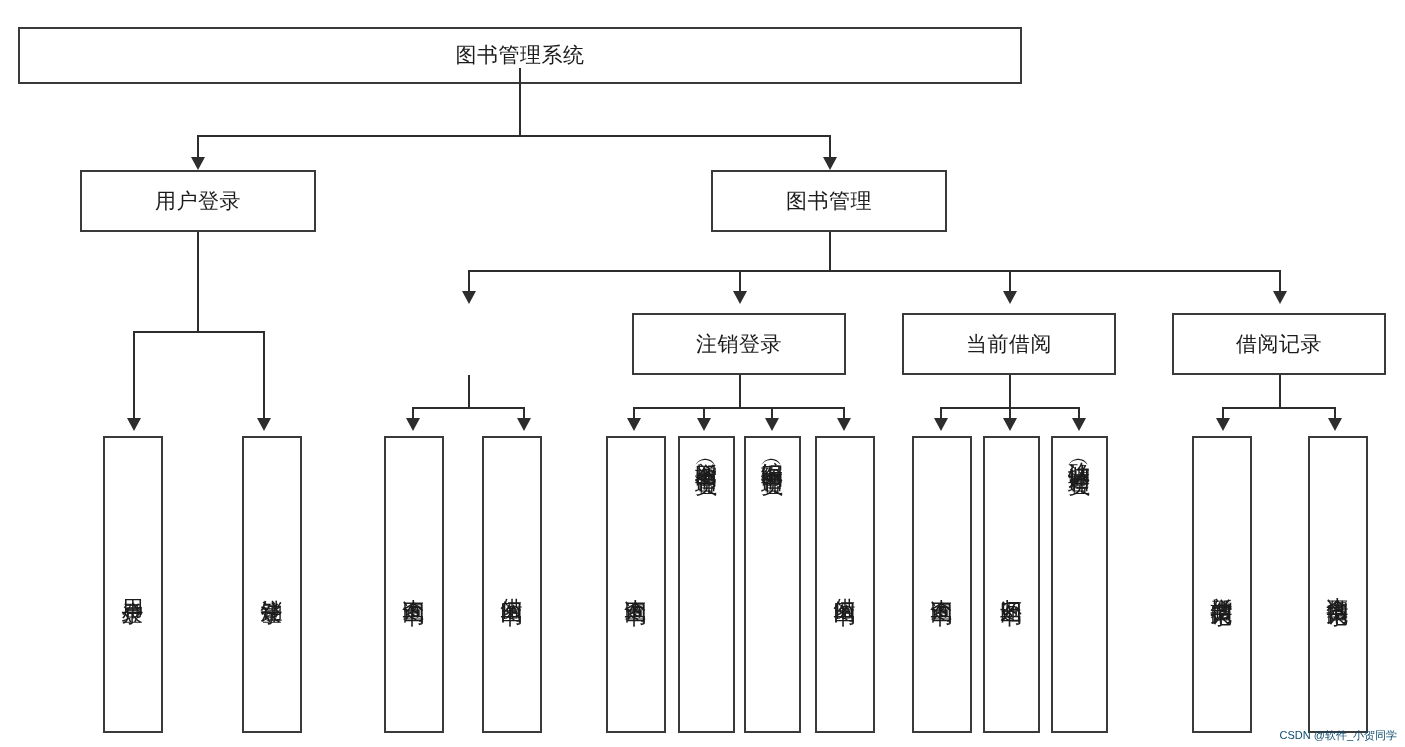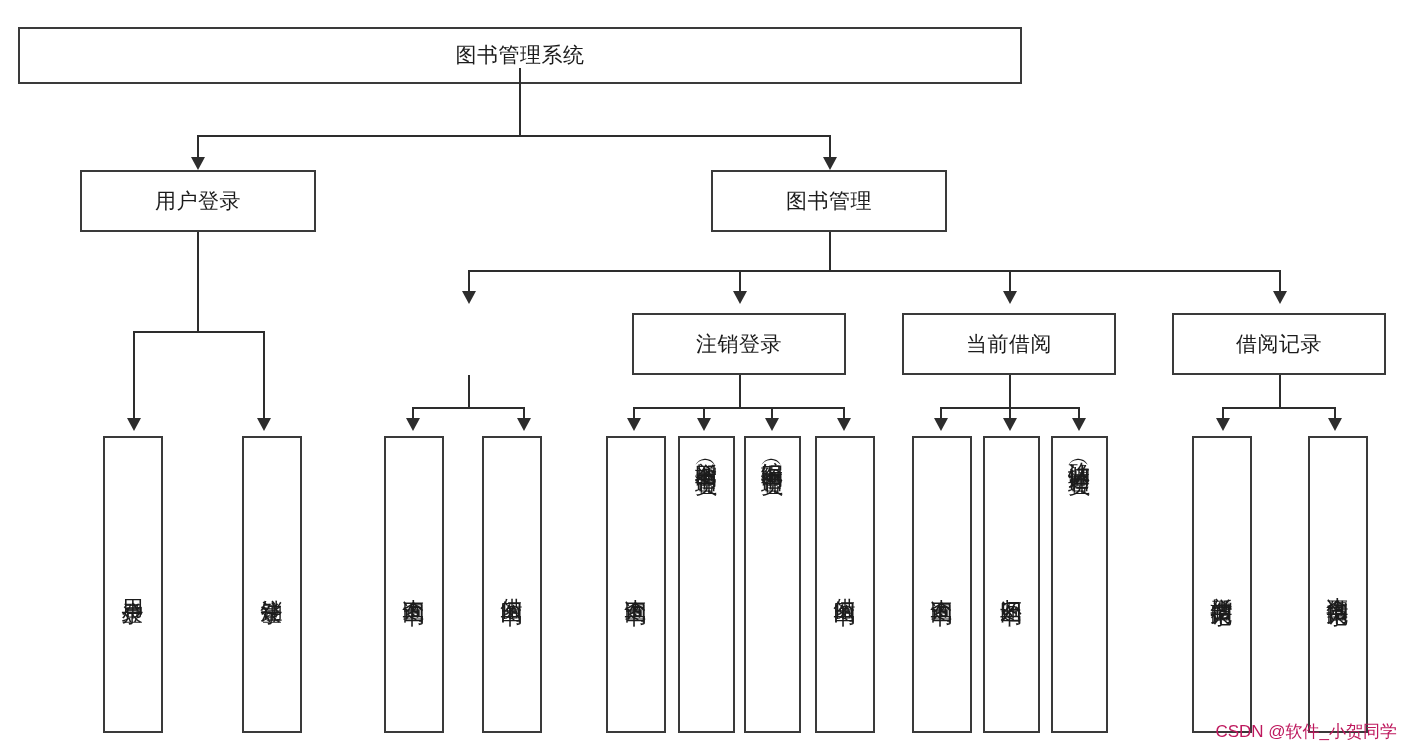--- a/index.html
+++ b/index.html
@@ -72,22 +72,22 @@
     height: 0;
     border-left: 7px solid transparent;
     border-right: 7px solid transparent;
     border-top: 13px solid #2d2d2d;
   }
   
   #watermark {
     position: absolute;
     right: 8px;
     bottom: 4px;
-    font-size: 17px;
-    color: #be185d;
+    font-size: 11px;
+    color: #0c4a6e;
     white-space: nowrap;
     user-select: none;
   }
 </style>
 </head>
 <body>
 
 <div id="canvas">
 
   <div class="node root" style="left:18px; top:11px; width:1004px; height:57px;margin-top:16px;">

